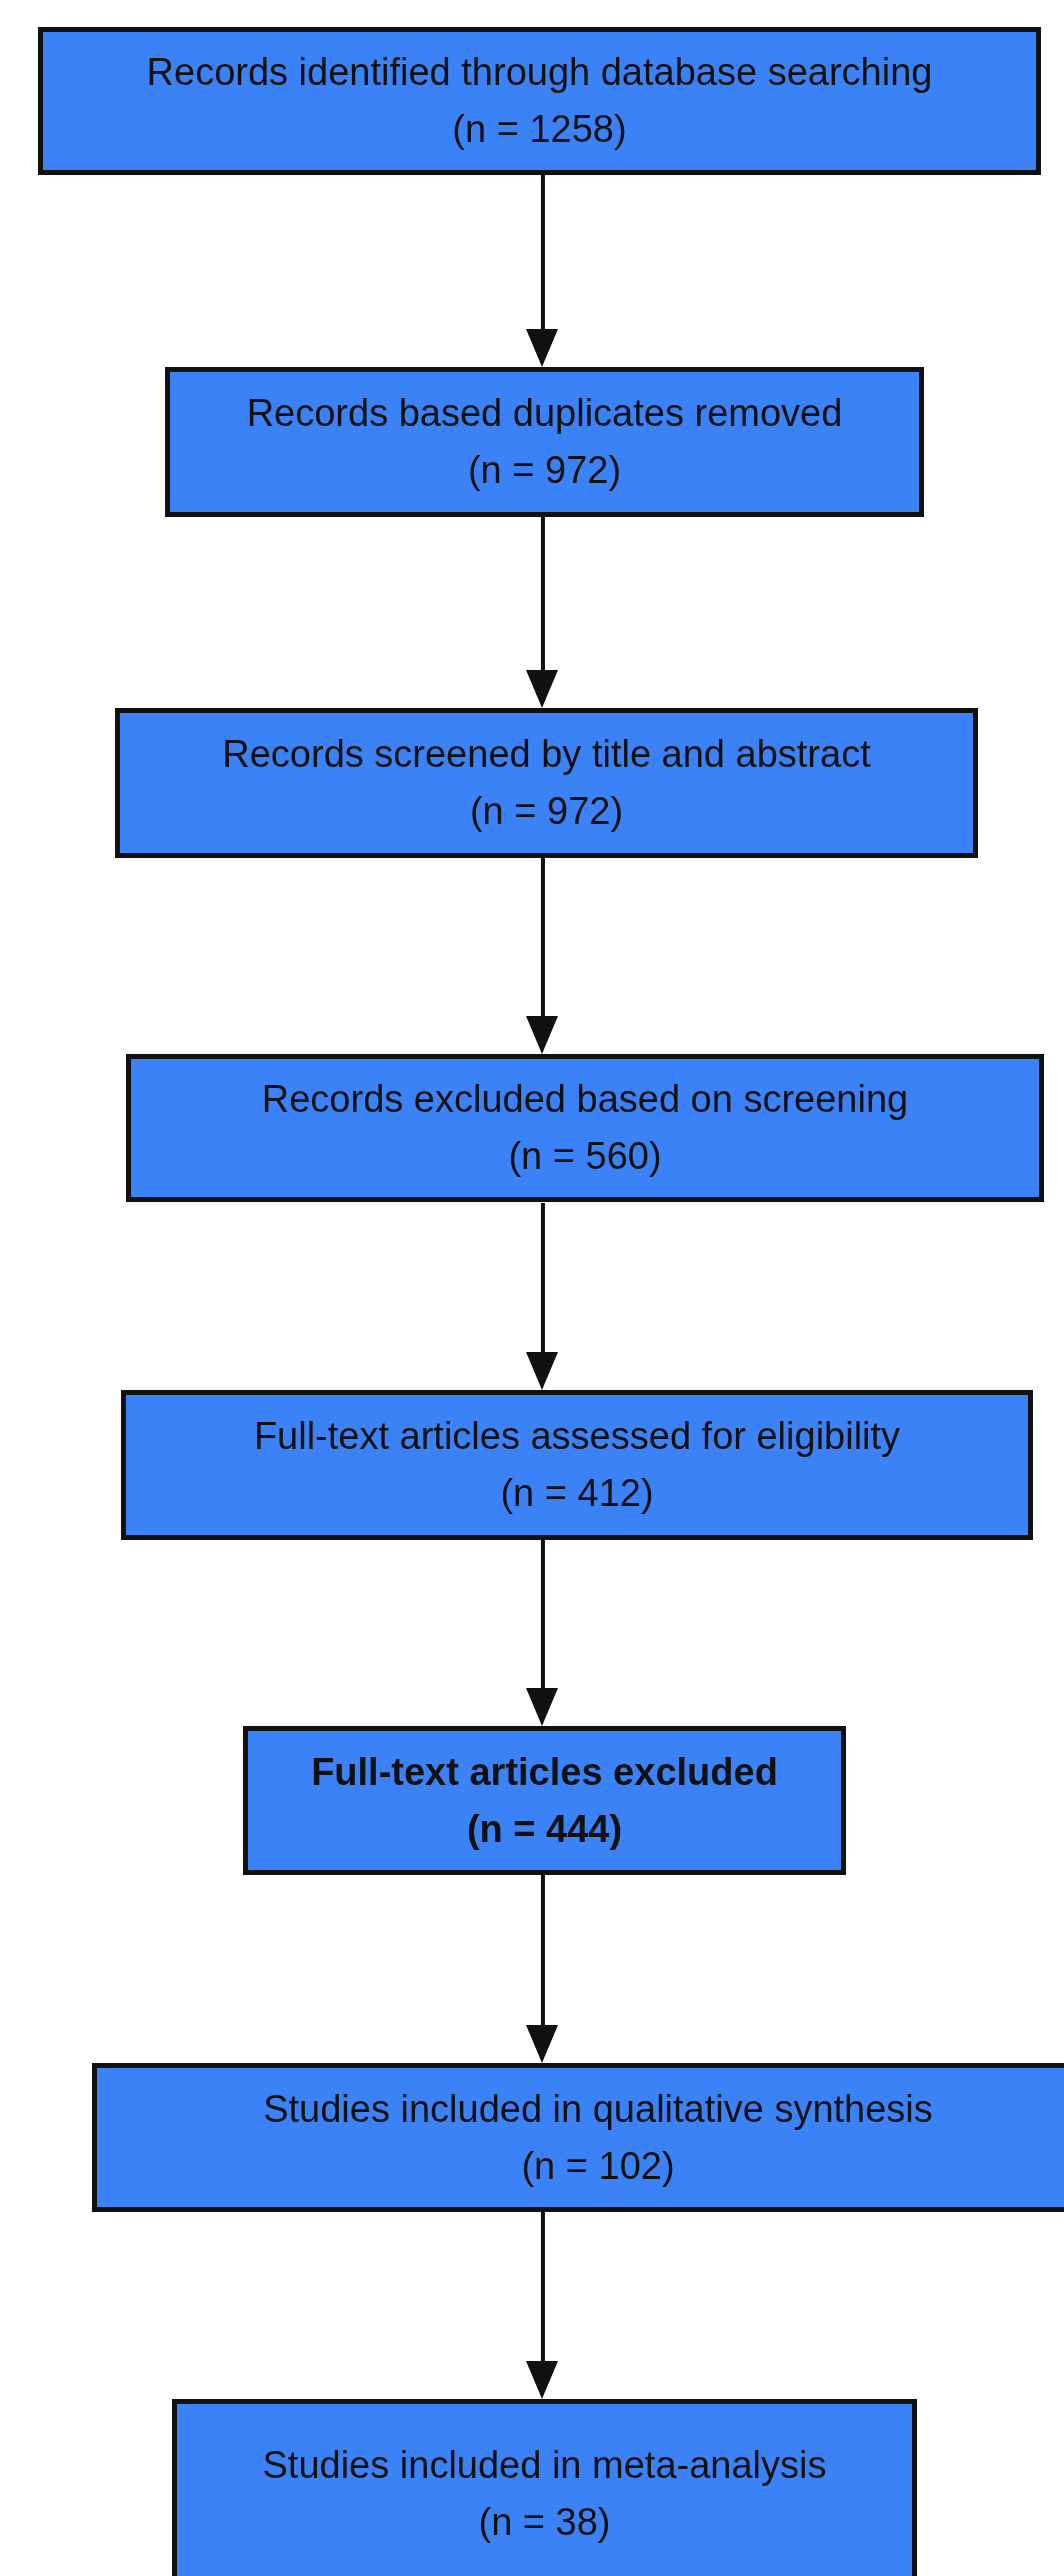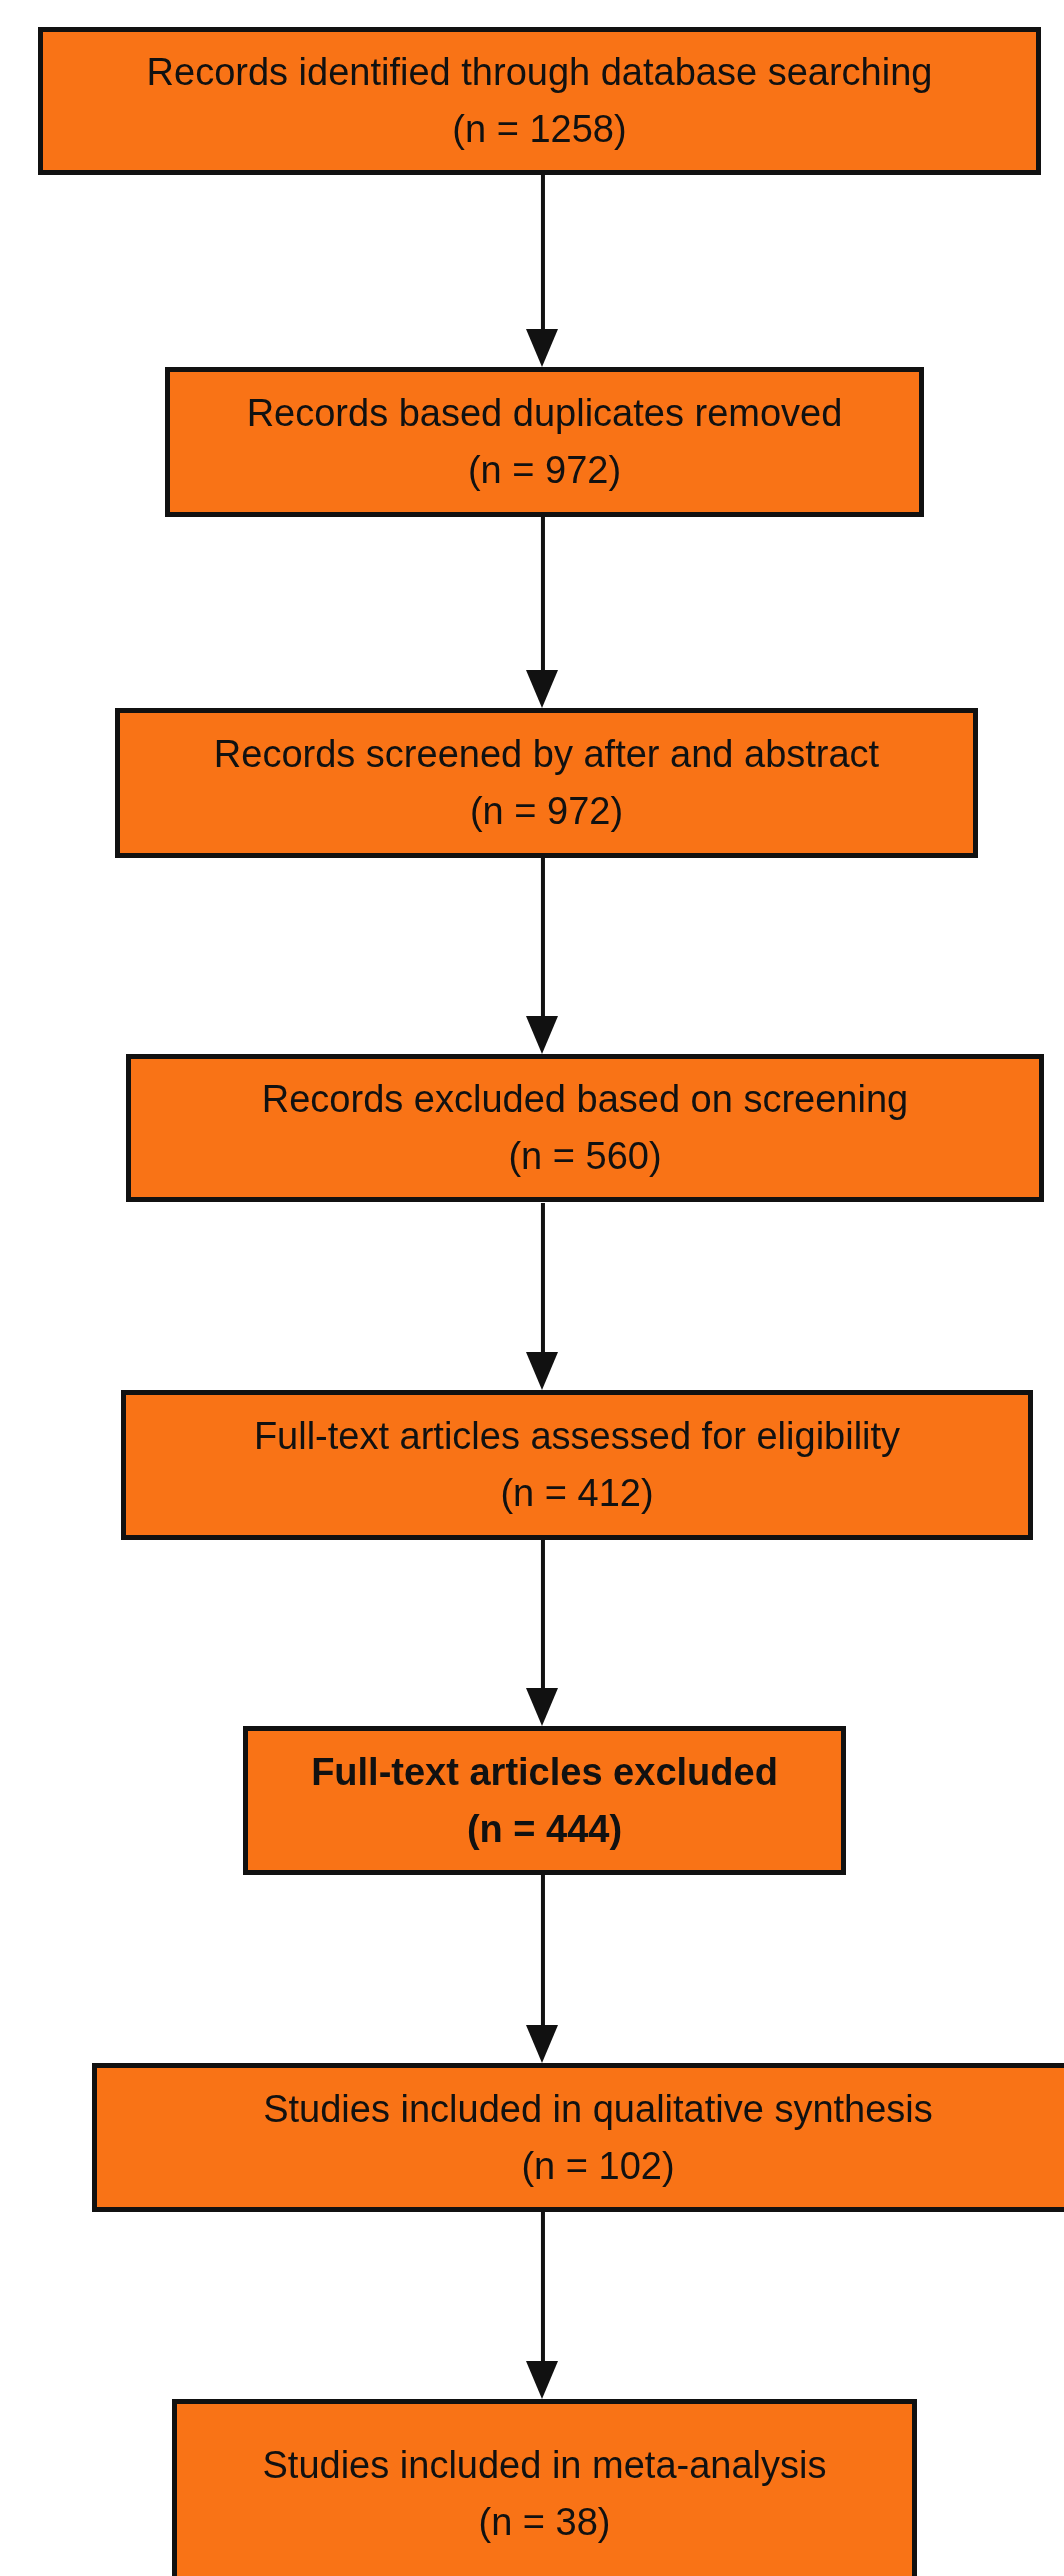--- a/index.html
+++ b/index.html
@@ -15,21 +15,21 @@
     color: #111111;
   }
   .diagram {
     position: absolute;
     inset: 0;
   }
   .box {
     position: absolute;
     box-sizing: border-box;
     border: 5.4px solid #111111;
-    background: #f97316;
+    background: #3b82f6;
     display: flex;
     flex-direction: column;
     justify-content: center;
     align-items: center;
     text-align: center;
     padding: 0 0;
   }
   .box .label,
   .box .count {
     font-size: 38px;
@@ -81,21 +81,21 @@
     <div class="label">Records based duplicates removed</div>
     <div class="count">(n = 972)</div>
   </div>
 
   <div class="arrow" style="top:516px; height:192px;">
     <div class="line"></div>
     <div class="head"></div>
   </div>
 
   <div class="box" style="left:115px; top:708px; width:863px; height:150px;">
-    <div class="label">Records screened by after and abstract</div>
+    <div class="label">Records screened by title and abstract</div>
     <div class="count">(n = 972)</div>
   </div>
 
   <div class="arrow" style="top:858px; height:196px;">
     <div class="line"></div>
     <div class="head"></div>
   </div>
 
   <div class="box" style="left:126px; top:1054px; width:918px; height:148px;">
     <div class="label">Records excluded based on screening</div>

